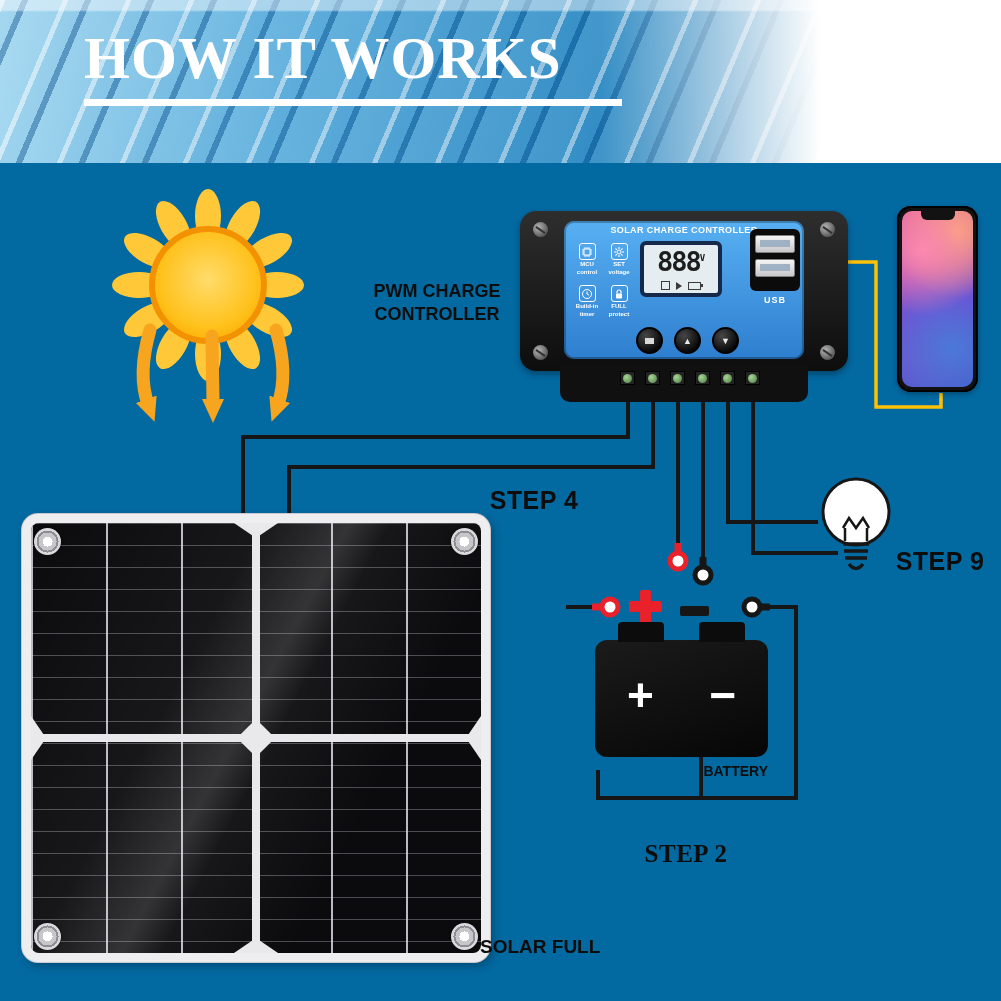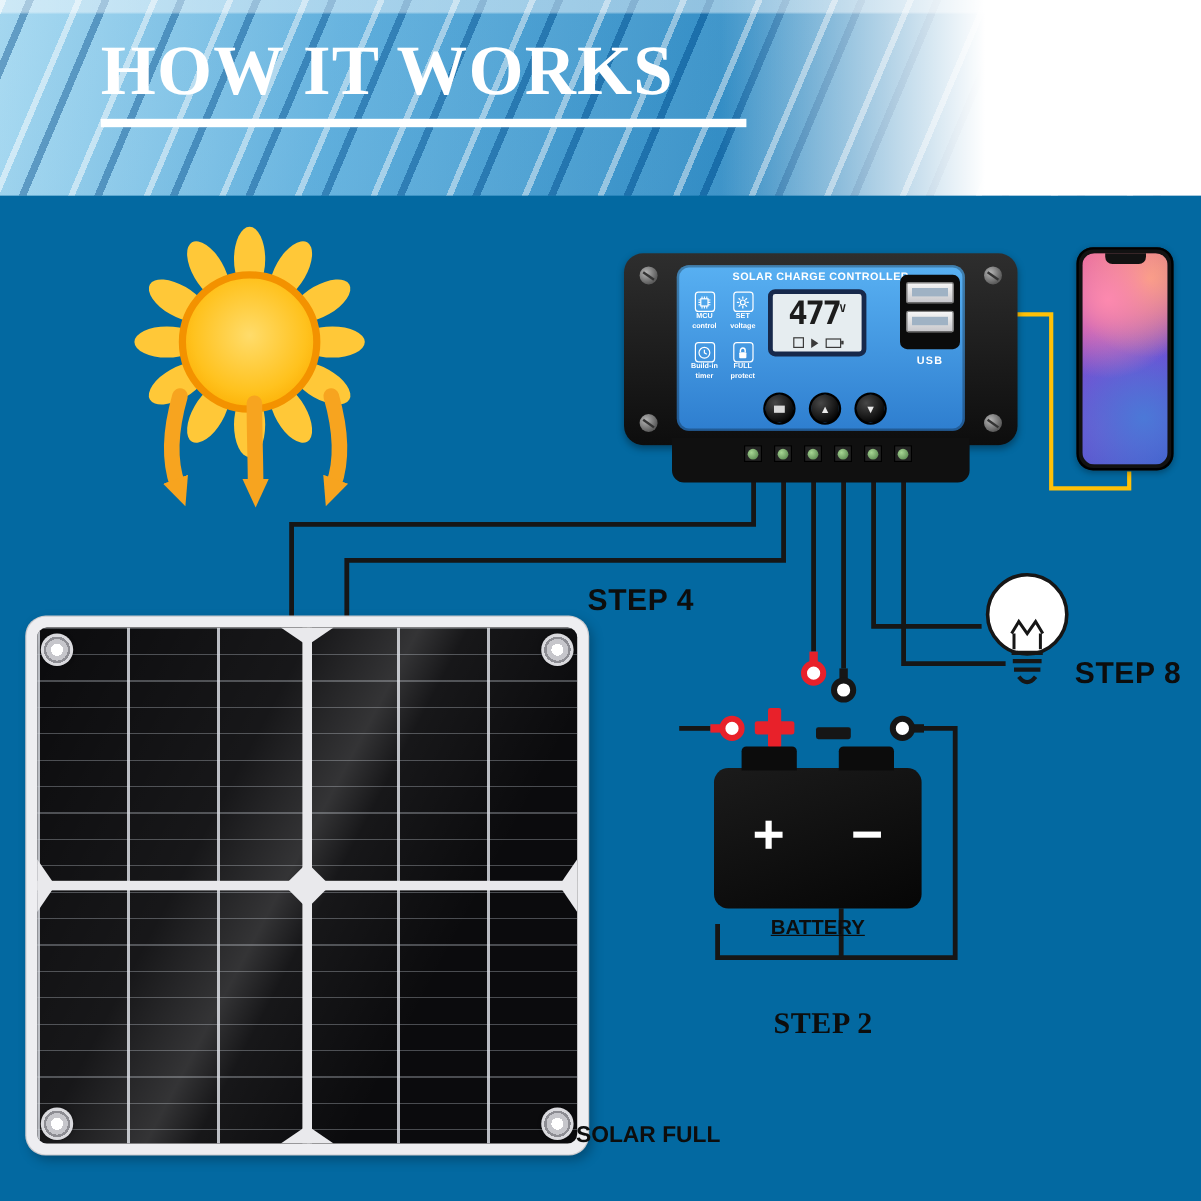--- a/index.html
+++ b/index.html
@@ -135,21 +135,21 @@
   .eyelet { position:absolute; width:27px; height:27px; border-radius:50%;
     background:radial-gradient(circle, #ffffff 0 5px, #c6c6cb 5px 9px, #8d8d93 9px 11px, #dadade 11px 13.5px);
     box-shadow:0 0 3px rgba(0,0,0,0.45); }
   .e1{left:12px;top:14px}.e2{right:12px;top:14px}.e3{left:12px;bottom:12px}.e4{right:12px;bottom:12px}
 
   
   .step { font-size:25px; font-weight:bold; text-align:center; letter-spacing:0.5px; }
   .step1 { left:478px; top:486px; width:112px; }
   .step2 { left:591px; top:840px; width:190px;font-family:Liberation Serif, serif; }
   .step3 { left:884px; top:547px; width:112px; }
-  .battery-label { left:595px; top:763px; width:173px; text-align:center; font-size:17px; font-weight:bold;text-decoration:underline; }
+  .battery-label { left:595px; top:763px; width:173px; text-align:right; font-size:14px; font-weight:bold; }
   .panel-label { left:480px; top:936px; width:170px; font-size:19px; font-weight:bold; }
 </style>
 </head>
 <body>
 
 <div class="canvas">
 
   <div class="header"></div>
   <h1 class="title">HOW IT WORKS</h1>
   <div class="title-underline"></div>
@@ -210,32 +210,36 @@
       <circle cx="752" cy="607" r="8" fill="#fff" stroke="#161616" stroke-width="5"></circle>
     </g>
     <path d="M812,262 H876 V407 H941 V393" stroke="#FFC107" stroke-width="3.5" fill="none"></path>
     <g fill="#E8212A">
       <rect x="629" y="601" width="33" height="11" rx="2"></rect>
       <rect x="640" y="590" width="11" height="33" rx="2"></rect>
     </g>
     <rect x="680" y="606" width="29" height="10" rx="2" fill="#161616"></rect>
   </svg>
 
+  <div class="lbl pwm-label">
+    <div>PWM CHARGE</div>
+    <div>CONTROLLER</div>
+  </div>
 
   <div class="comp controller">
     <div class="ctrl-body"></div>
     <div class="ctrl-bottom"></div>
     <div class="screw s1"></div>
     <div class="screw s2"></div>
     <div class="screw s3"></div>
     <div class="screw s4"></div>
     <div class="ctrl-face">
       <div class="ctrl-title">SOLAR CHARGE CONTROLLER</div>
       <div class="lcd">
-        <div class="lcd-digits"><span>477</span><sup>V</sup></div>
+        <div class="lcd-digits"><span>888</span><sup>V</sup></div>
         <div class="lcd-iconrow">
           <span class="lcd-sun"></span>
           <span class="lcd-arrow"></span>
           <span class="lcd-batt"></span>
         </div>
       </div>
       <div class="mini-btn mb1">
         <div class="mini-icon">
           <svg width="12" height="12" viewBox="0 0 12 12">
               <rect x="3" y="3" width="6" height="6" fill="none" stroke="#fff" stroke-width="1"></rect>
@@ -345,17 +349,17 @@
       <div class="panel-diamond"></div>
     </div>
     <div class="eyelet e1"></div>
     <div class="eyelet e2"></div>
     <div class="eyelet e3"></div>
     <div class="eyelet e4"></div>
   </div>
 
   <div class="lbl step step1">STEP 4</div>
   <div class="lbl step step2">STEP 2</div>
-  <div class="lbl step step3">STEP 8</div>
+  <div class="lbl step step3">STEP 9</div>
   <div class="lbl battery-label">BATTERY</div>
   <div class="lbl panel-label">SOLAR FULL</div>
 
 </div>
 
 </body></html>

